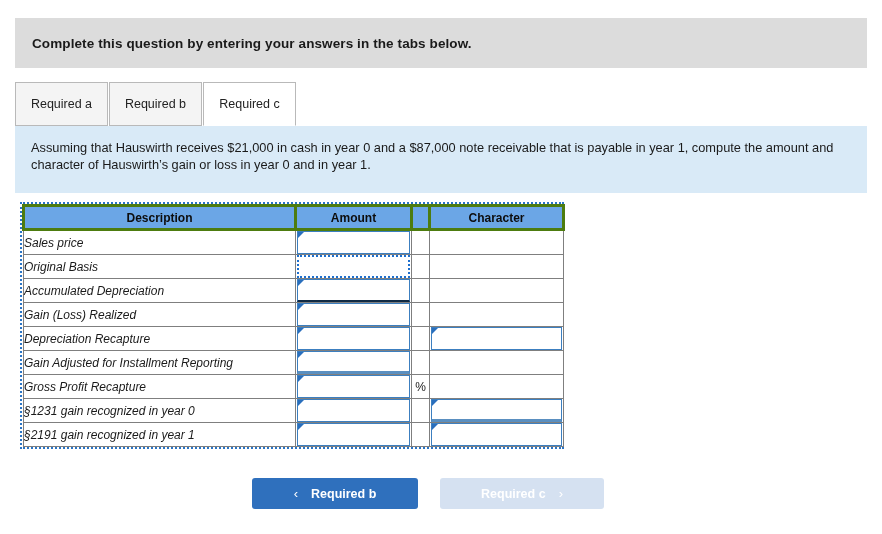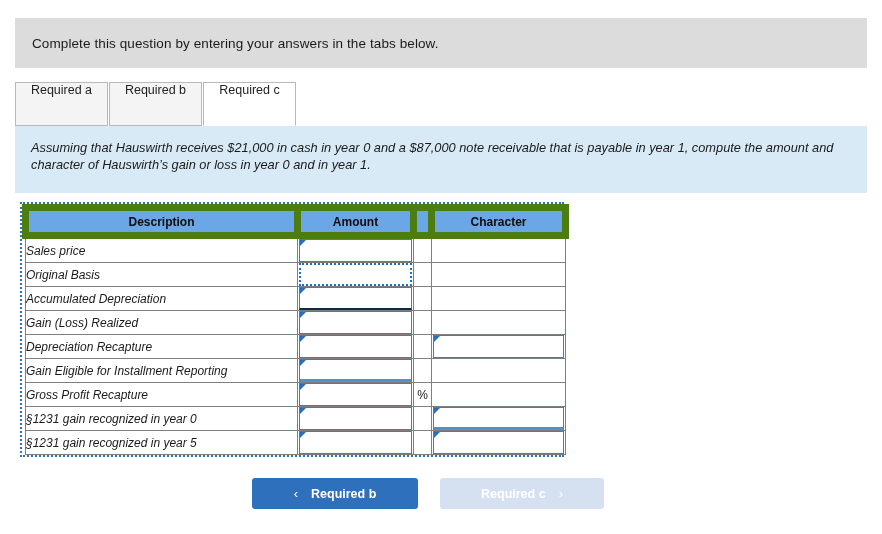--- a/index.html
+++ b/index.html
@@ -23,21 +23,21 @@
     top: 18px;
     width: 852px;
     height: 50px;
     background: #dcdcdc;
     box-sizing: border-box;
     display: flex;
     align-items: center;
   }
   .banner-text {
     font-size: 13.5px;
-    font-weight: normal;
+    font-weight: bold;
     color: #1a1a1a;
     padding-left: 17px;
     letter-spacing: 0.1px;
   }
 
   
   .tabstrip {
     position: absolute;
     left: 15px;
     top: 82px;
@@ -45,20 +45,21 @@
     height: 45px;
   }
   .tab {
     position: absolute;
     top: 0;
     height: 44px;
     box-sizing: border-box;
     border: 1px solid #b9b9b9;
     background: #f4f4f4;
     display: flex;
+    align-items: center;
     justify-content: center;
     font-size: 12.5px;
     color: #222;
     cursor: pointer;
   }
   .tab.active {
     background: #ffffff;
     border-bottom-color: #ffffff;
     z-index: 3;
   }
@@ -69,21 +70,20 @@
   
   .instructions {
     position: absolute;
     left: 15px;
     top: 126px;
     width: 852px;
     height: 67px;
     background: #d9eaf7;
     box-sizing: border-box;
     padding: 13px 16px 0 16px;
-    font-style: italic;
   }
   .instructions-text {
     font-size: 12.8px;
     line-height: 17px;
     color: #1a1a1a;
   }
 
   
   .sheet-wrap {
     position: absolute;
@@ -103,21 +103,21 @@
   table.sheet col.c-amt  { width: 116px; }
   table.sheet col.c-pct  { width: 18px;  }
   table.sheet col.c-char { width: 134px; }
 
   table.sheet th {
     background: #6ba6e6;
     color: #0d0d0d;
     font-size: 12px;
     font-weight: bold;
     height: 21px;
-    border: 7px solid #4d7c0f;
+    border: 3px solid #4d7c0f;
     text-align: center;
     padding: 0;
   }
   table.sheet th.blank { background: #6ba6e6; }
 
   table.sheet td {
     height: 23px;
     border: 1px solid #7f7f7f;
     font-size: 12px;
     padding: 0;
@@ -283,21 +283,21 @@
           <td class="label">Depreciation Recapture</td>
           <td class="cell">
             <div class="inp"></div>
           </td>
           <td class="pct"></td>
           <td class="cell">
             <div class="inp"></div>
           </td>
         </tr>
         <tr>
-          <td class="label">Gain Eligible for Installment Reporting</td>
+          <td class="label">Gain Adjusted for Installment Reporting</td>
           <td class="cell">
             <div class="inp underline-thick"></div>
           </td>
           <td class="pct"></td>
           <td class="cell"></td>
         </tr>
         <tr>
           <td class="label">Gross Profit Recapture</td>
           <td class="cell">
             <div class="inp"></div>
@@ -309,21 +309,21 @@
           <td class="label">§1231 gain recognized in year 0</td>
           <td class="cell">
             <div class="inp"></div>
           </td>
           <td class="pct"></td>
           <td class="cell">
             <div class="inp underline-thick"></div>
           </td>
         </tr>
         <tr>
-          <td class="label">§1231 gain recognized in year 5</td>
+          <td class="label">§2191 gain recognized in year 1</td>
           <td class="cell">
             <div class="inp"></div>
           </td>
           <td class="pct"></td>
           <td class="cell">
             <div class="inp"></div>
           </td>
         </tr>
       </tbody>
   </table>

